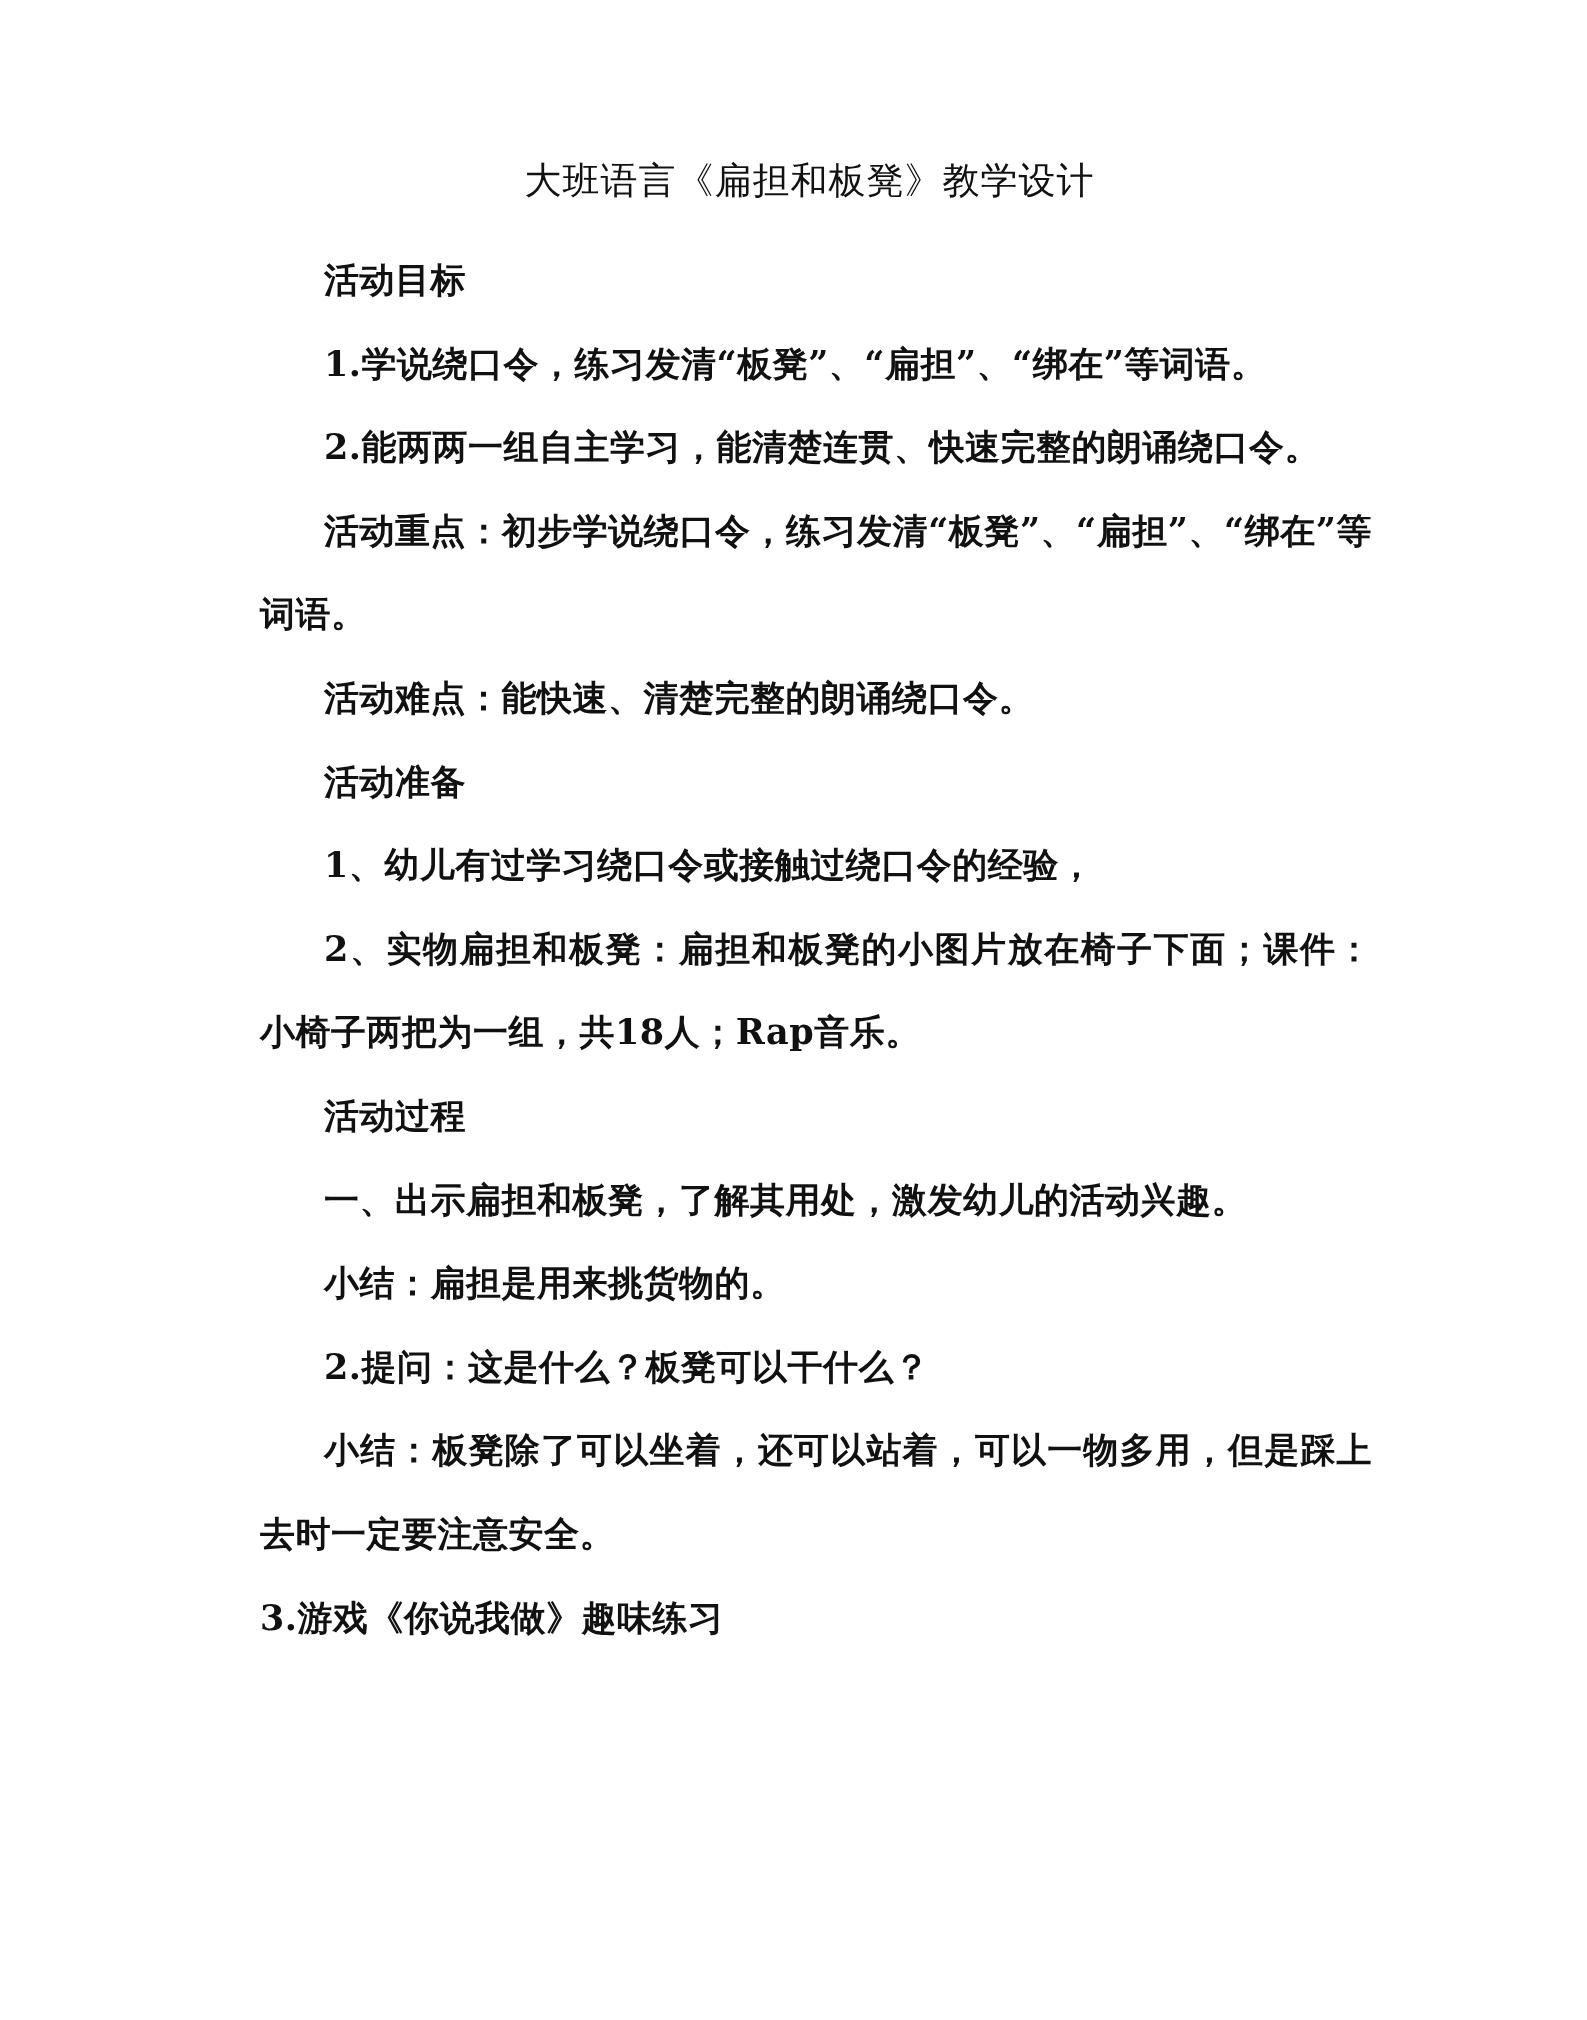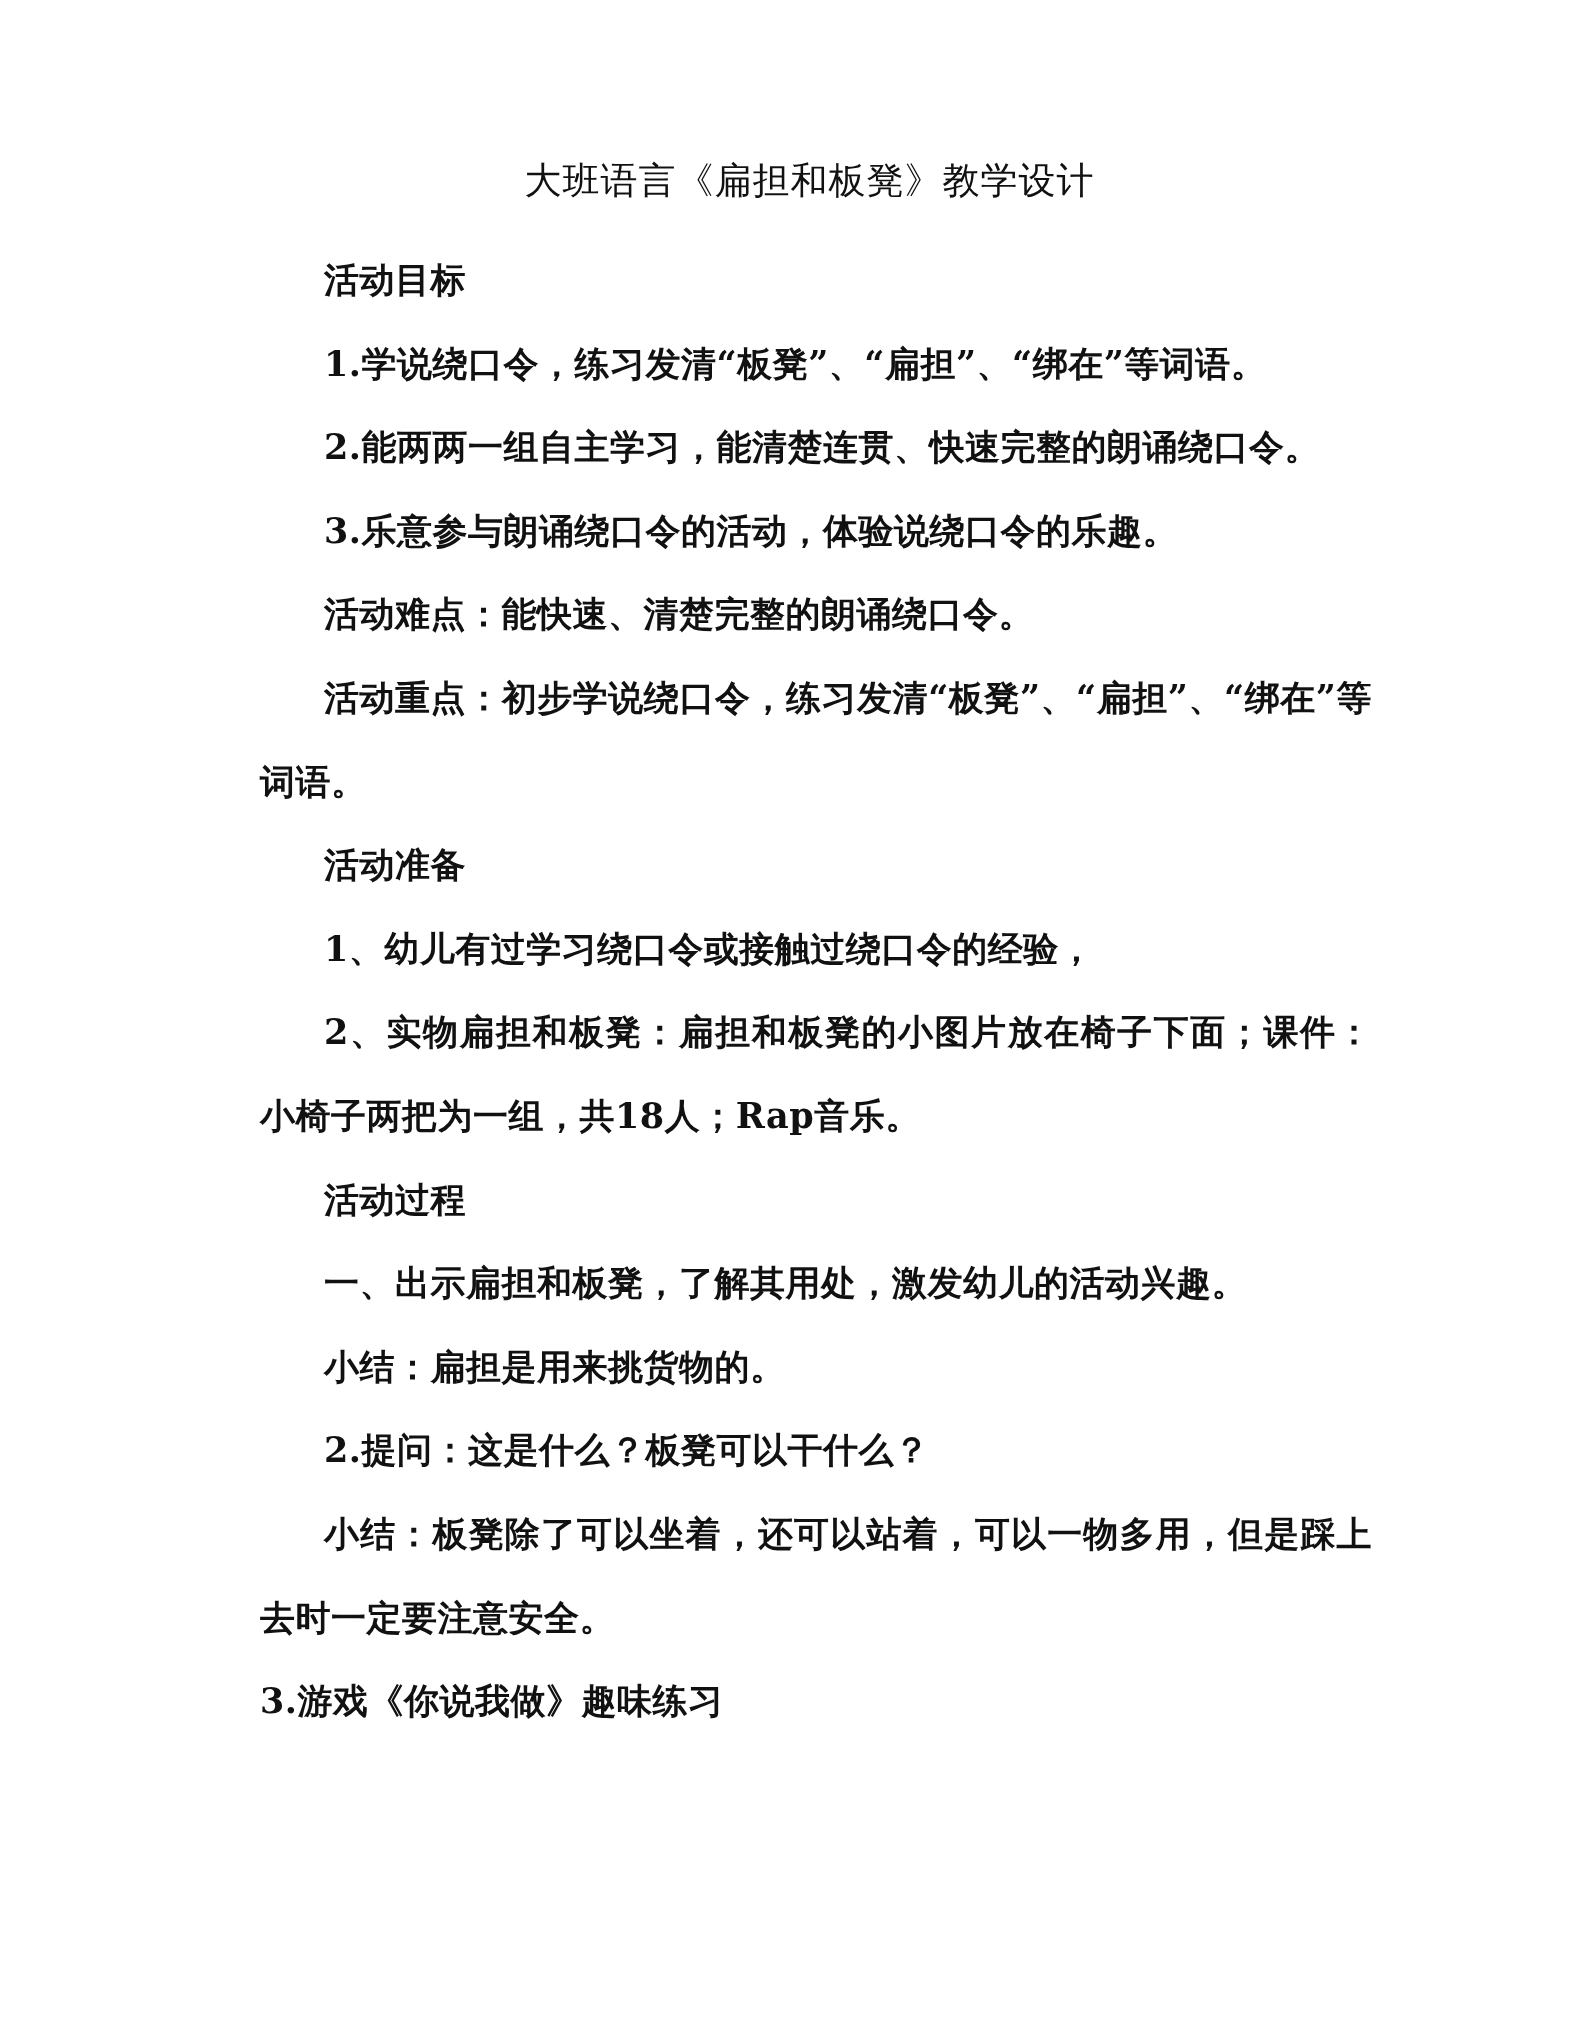--- a/index.html
+++ b/index.html
@@ -15,23 +15,22 @@
 </style>
 </head>
 <body>
 
 <div class="page">
   <div class="title">大班语言《扁担和板凳》教学设计</div>
   <div class="body">
     <p class="para">活动目标</p>
     <p class="para">1.学说绕口令，练习发清“板凳”、“扁担”、“绑在”等词语。</p>
     <p class="para">2.能两两一组自主学习，能清楚连贯、快速完整的朗诵绕口令。</p>
-    <p class="para">3.乐意参与朗诵绕口令的活动，体验说绕口令的乐趣。</p>
+    <p class="para">活动重点：初步学说绕口令，练习发清“板凳”、“扁担”、“绑在”等词语。</p>
     <p class="para">活动难点：能快速、清楚完整的朗诵绕口令。</p>
-    <p class="para">活动重点：初步学说绕口令，练习发清“板凳”、“扁担”、“绑在”等词语。</p>
     <p class="para">活动准备</p>
     <p class="para">1、幼儿有过学习绕口令或接触过绕口令的经验，</p>
     <p class="para">2、实物扁担和板凳：扁担和板凳的小图片放在椅子下面；课件：小椅子两把为一组，共18人；Rap音乐。</p>
     <p class="para">活动过程</p>
     <p class="para">一、出示扁担和板凳，了解其用处，激发幼儿的活动兴趣。</p>
     <p class="para">小结：扁担是用来挑货物的。</p>
     <p class="para">2.提问：这是什么？板凳可以干什么？</p>
     <p class="para">小结：板凳除了可以坐着，还可以站着，可以一物多用，但是踩上去时一定要注意安全。</p>
     <p class="para noindent">3.游戏《你说我做》趣味练习</p>
   </div>

